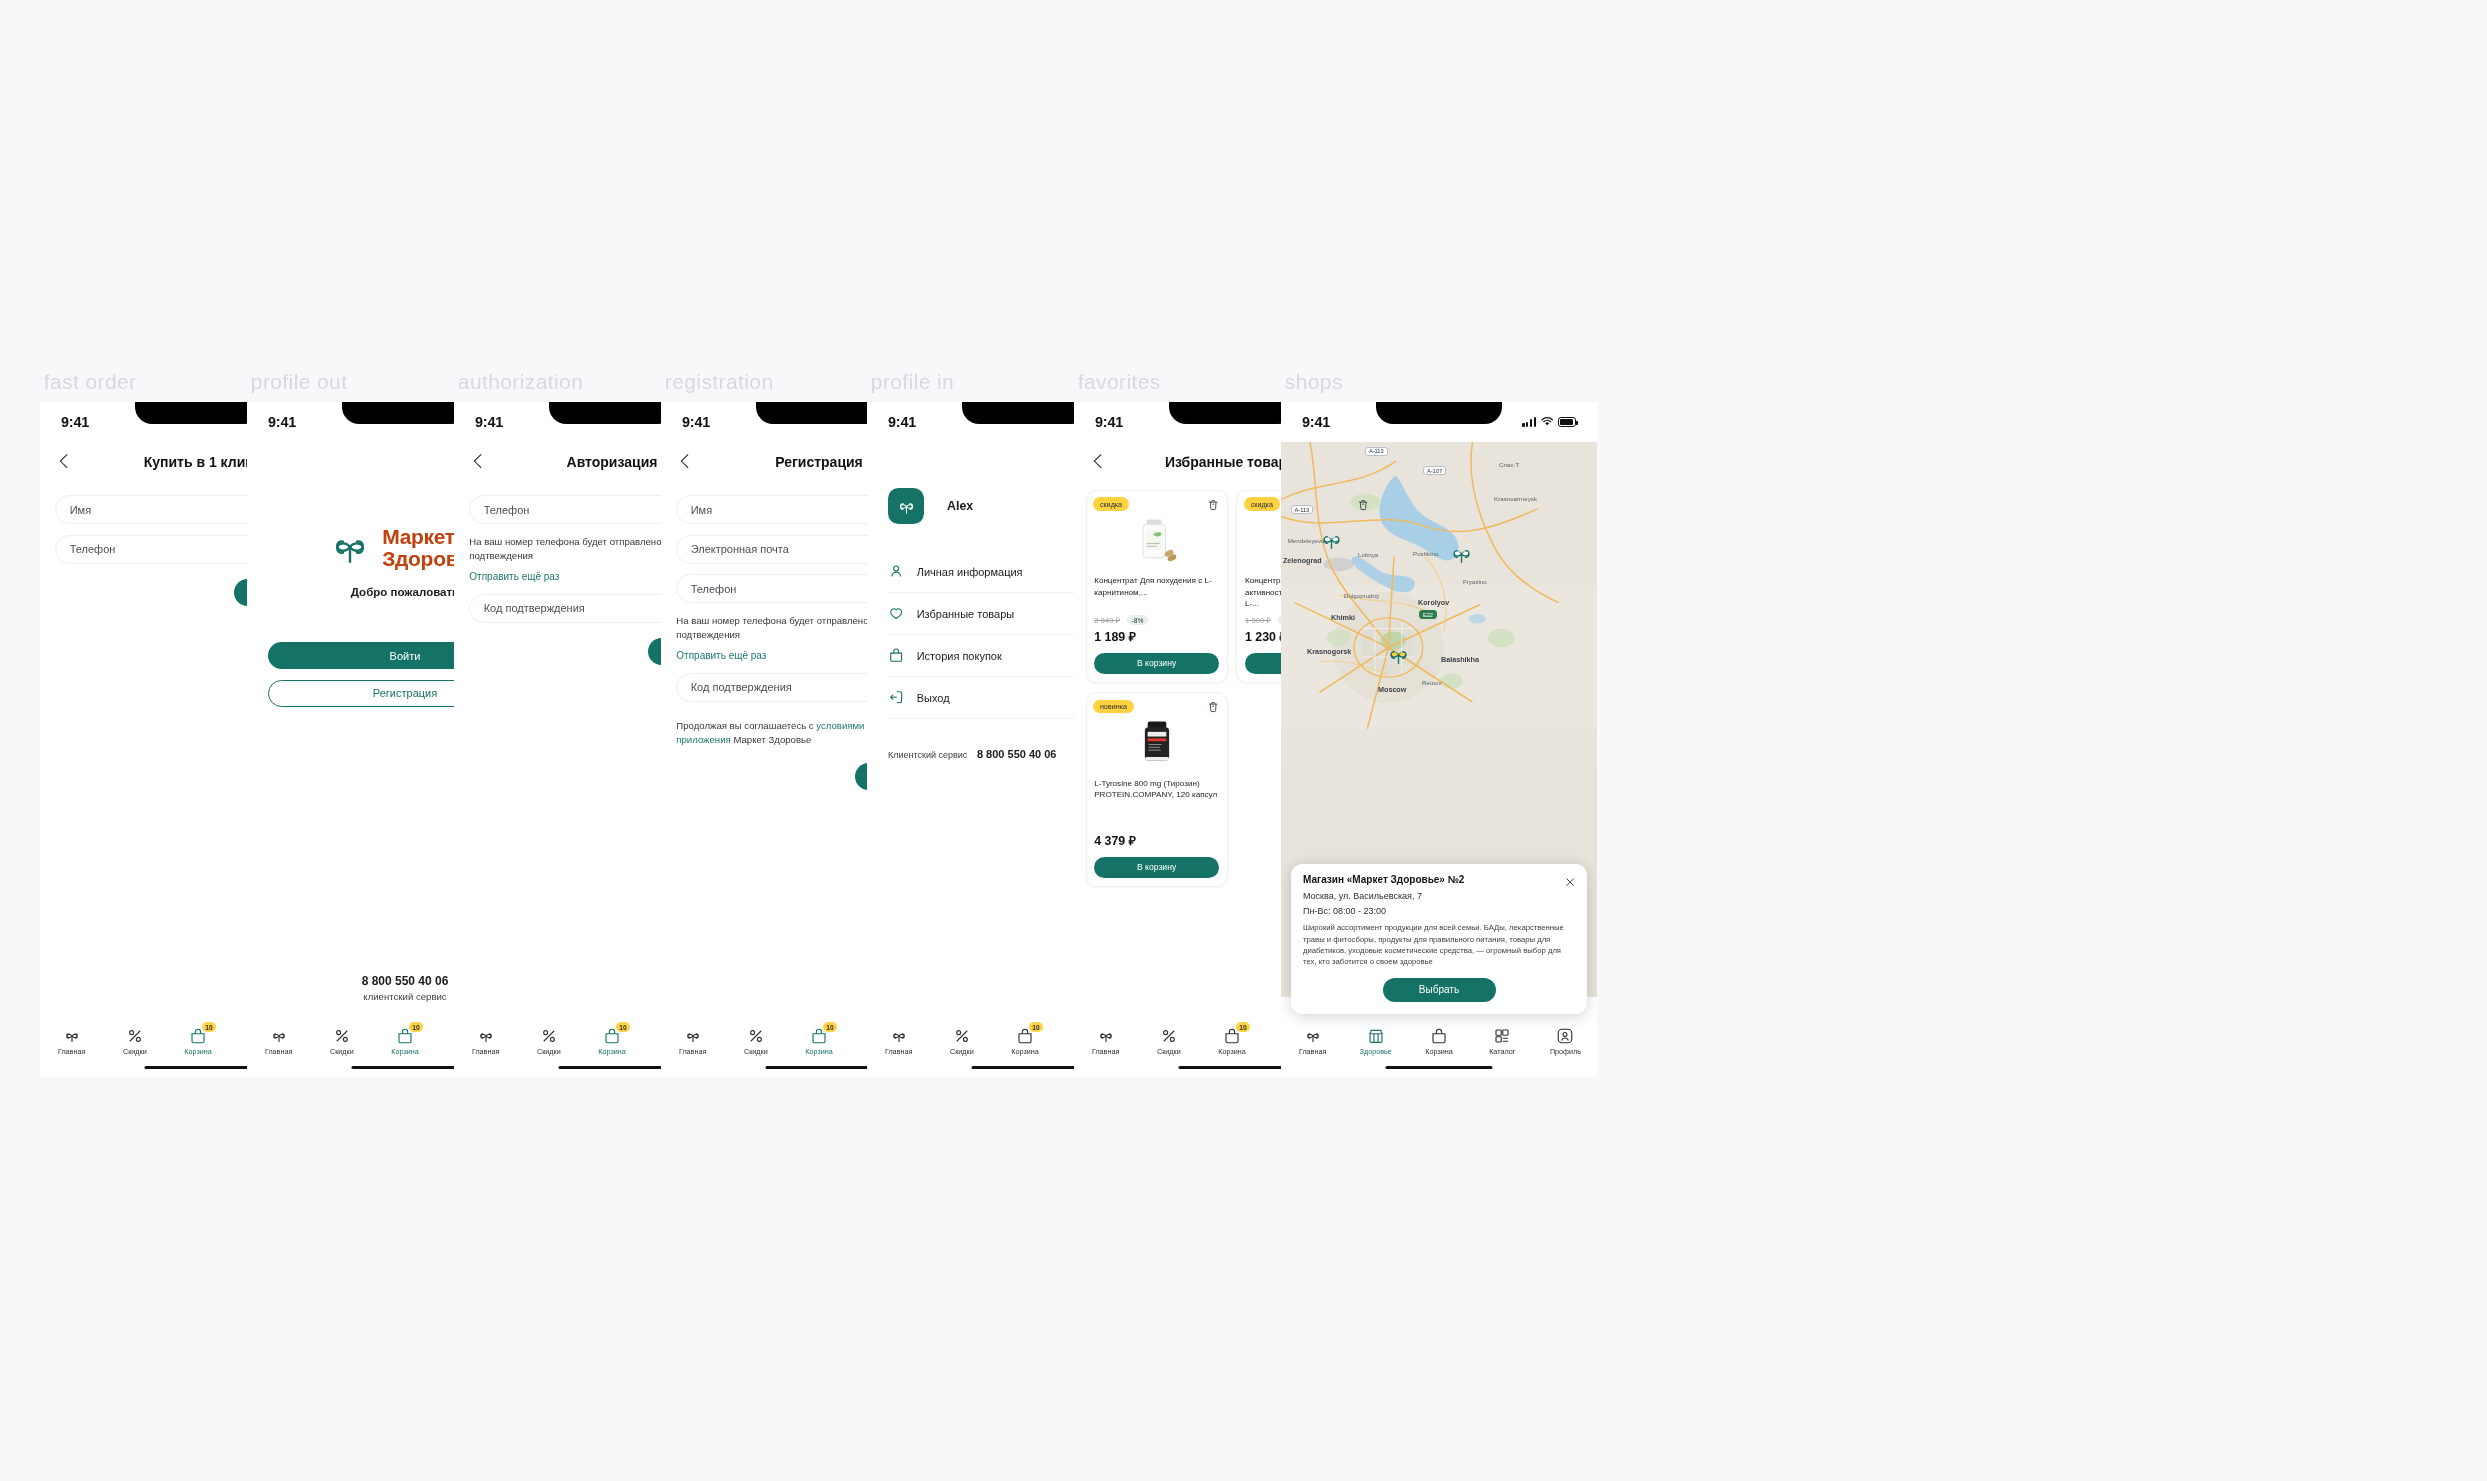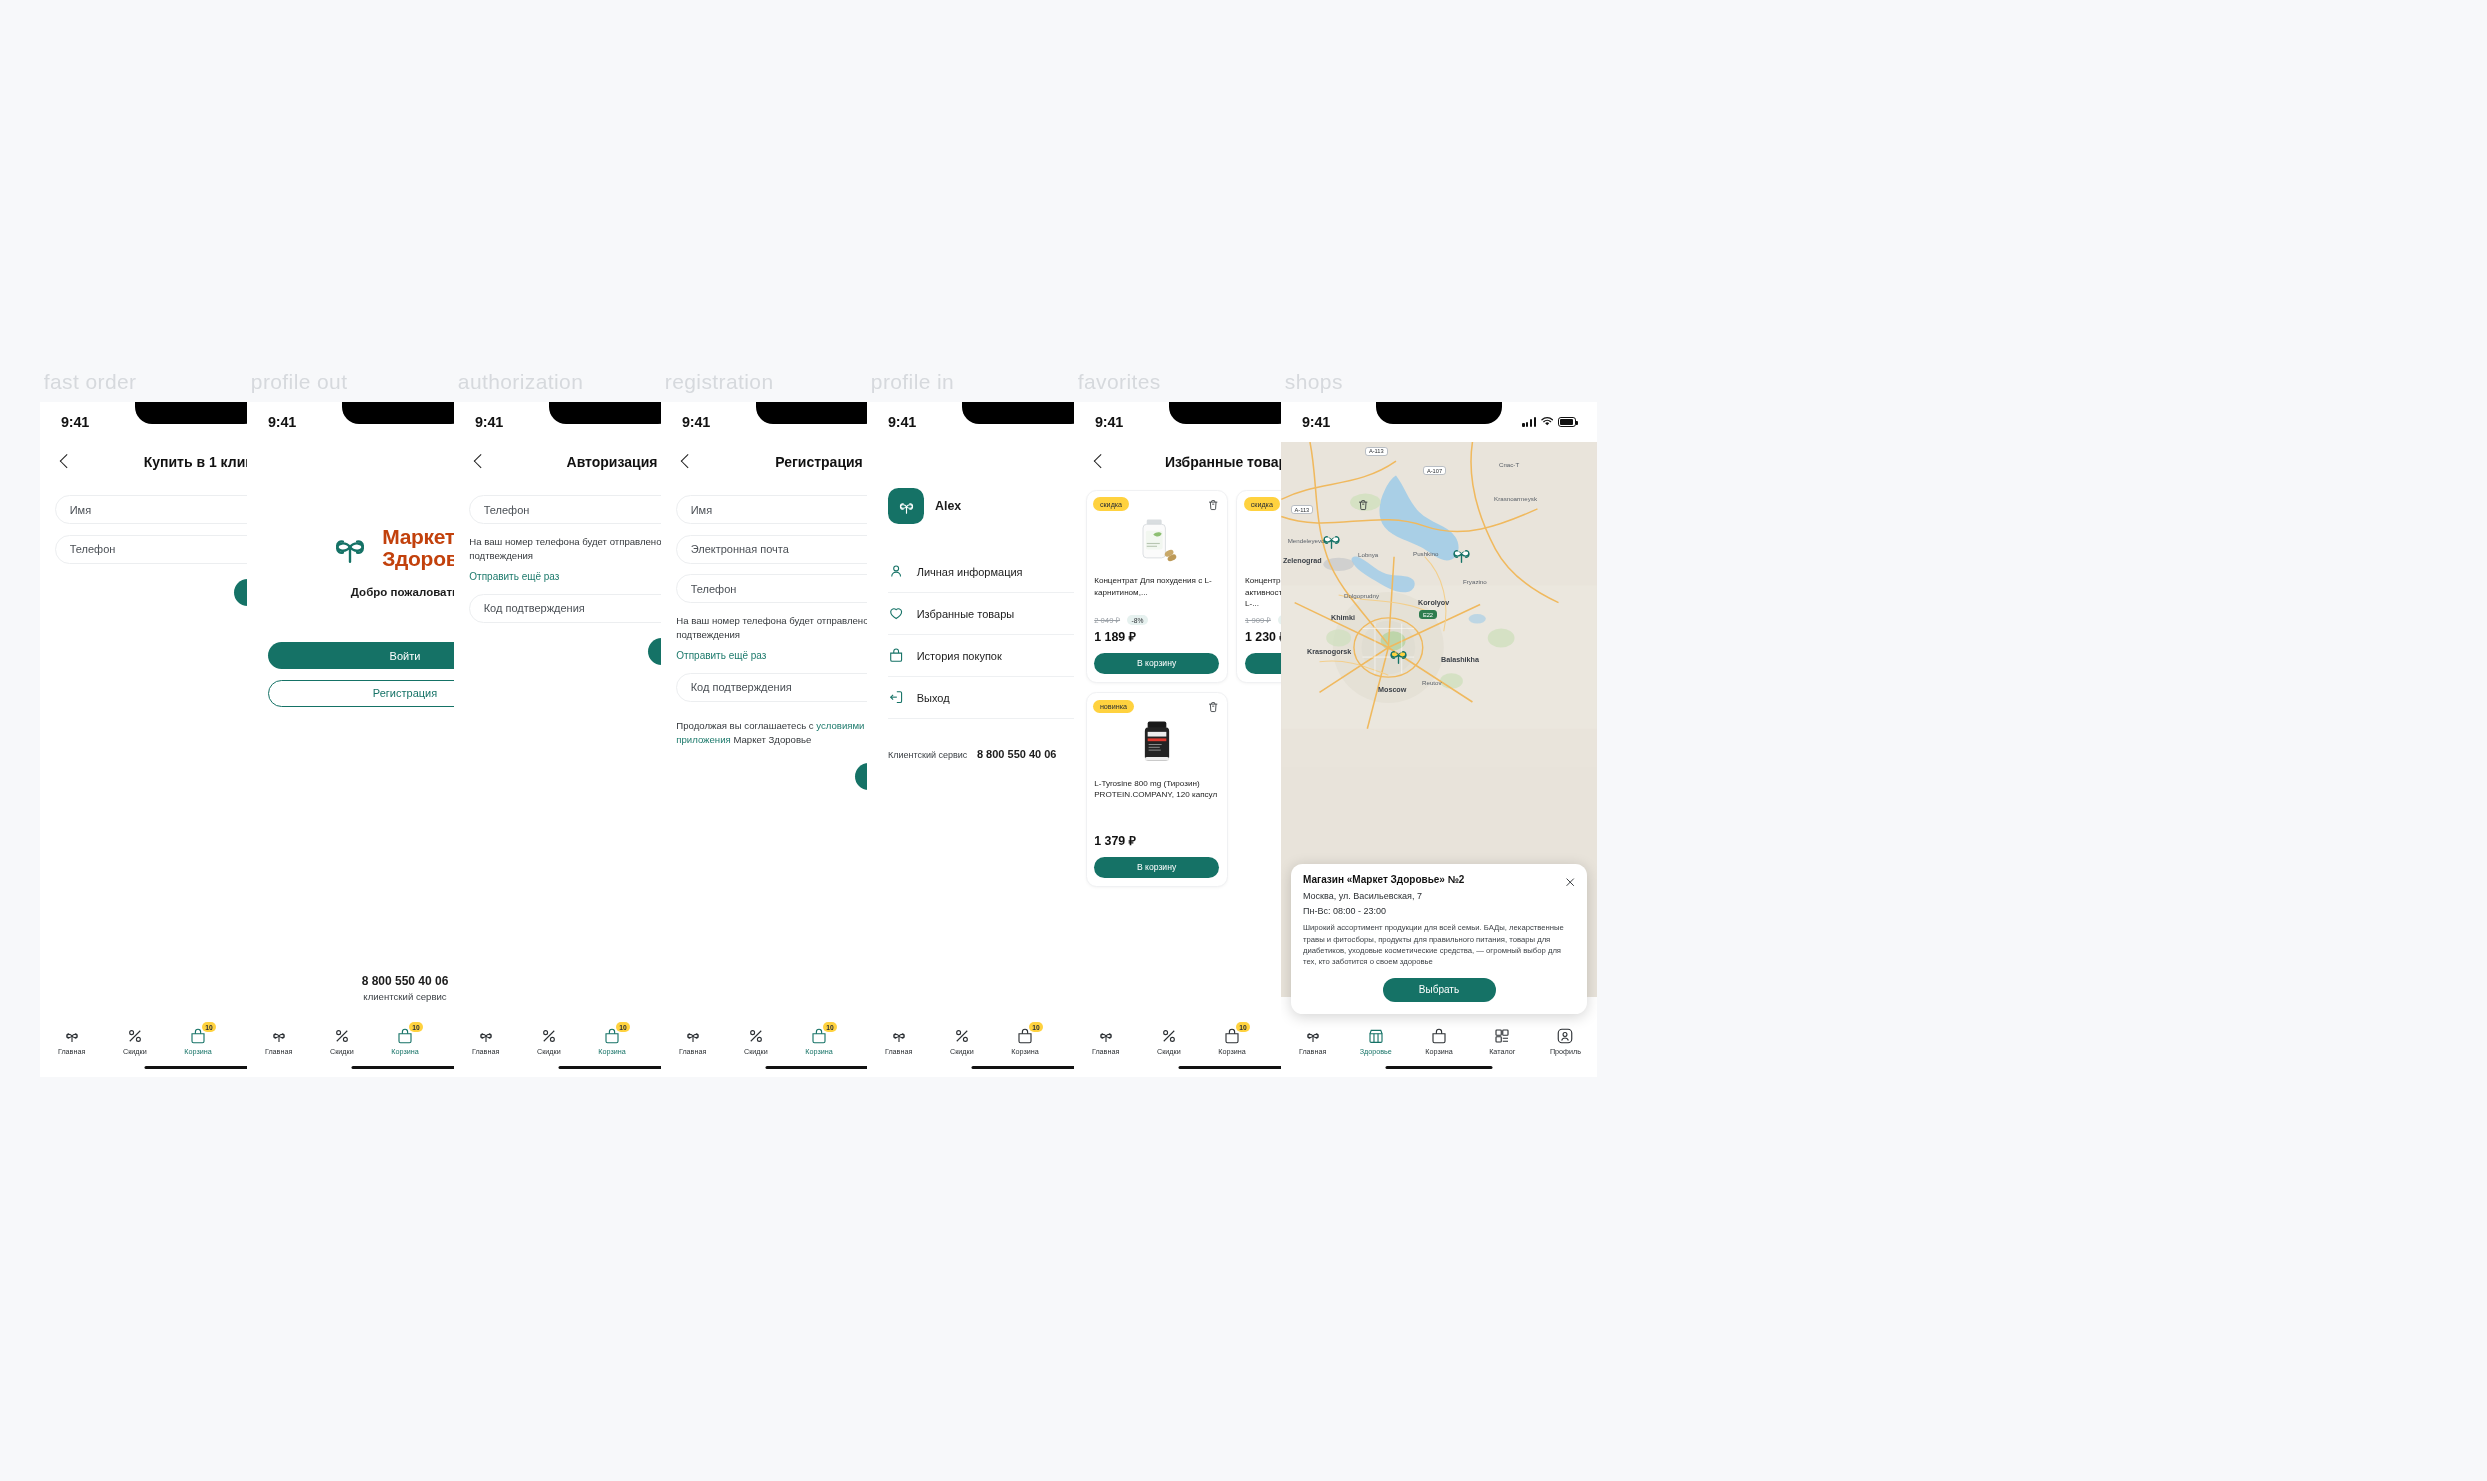--- a/index.html
+++ b/index.html
@@ -155,21 +155,21 @@
     font-size: 11.5px; font-weight: 700; color: #1c1c1c;
   }
   .svc {
     position: absolute; left: 0; right: 0; bottom: 75px; text-align: center;
   }
   .svc .num { font-size: 12px; font-weight: 700; color: #1c1c1c; }
   .svc .cap { font-size: 9.6px; color: #3a3f44; margin-top: 2.9px; }
 
   
   .avatar-row {
-    display: flex; align-items: center; gap: 11px;
+    display: flex; align-items: center; gap: 23px;
     margin: 46px 0 0 21px;
   }
   .avatar {
     width: 36px; height: 36px; border-radius: 10.5px; background: #157266;
     display: flex; align-items: center; justify-content: center;
   }
   .uname { font-size: 12.4px; font-weight: 700; color: #1c1c1c; }
   .menu { margin-top: 27px; }
   .menu-item {
     display: flex; align-items: center; gap: 12.4px;
@@ -839,21 +839,21 @@
               <rect x="17" y="12" width="26" height="36" rx="4" fill="#232323"></rect>
               <rect x="20" y="17" width="20" height="5" fill="#ffffff" opacity="0.92"></rect>
               <rect x="20" y="24" width="20" height="3" fill="#e03a2f"></rect>
               <rect x="21" y="30" width="14" height="1.1" fill="#8a8a8a"></rect>
               <rect x="21" y="33" width="12" height="1.1" fill="#8a8a8a"></rect>
               <rect x="21" y="36" width="13" height="1.1" fill="#8a8a8a"></rect>
               <rect x="17" y="44" width="26" height="4" rx="2" fill="#efefef"></rect>
             </svg>
           </div>
           <div class="pname" style="min-height:44px;">L-Tyrosine 800 mg (Тирозин) PROTEIN.COMPANY, 120 капсул</div>
-          <div class="price" style="margin-top:10.5px;">1 379 ₽</div>
+          <div class="price" style="margin-top:10.5px;">4 379 ₽</div>
           <button class="cart-btn">В корзину</button>
         </div>
       </div>
 
       <div class="tabbar">
         <div class="tab">
           <span class="ti"><svg width="18" height="18" viewBox="0 0 24 24" fill="none" stroke="#2b2f33" stroke-width="1.5">
                 <path d="M12 12c-2.5-3.2-7-2.6-7 .6 0 1.7 1.6 2.7 3.2 2.4M12 12c2.5-3.2 7-2.6 7 .6 0 1.7-1.6 2.7-3.2 2.4M12 12c-2.5 3.2-7 2.6-7-.6 0-1.7 1.6-2.7 3.2-2.4M12 12c2.5 3.2 7 2.6 7-.6 0-1.7-1.6-2.7-3.2-2.4"></path>
                 <path d="M12 12v8"></path>
               </svg></span>

